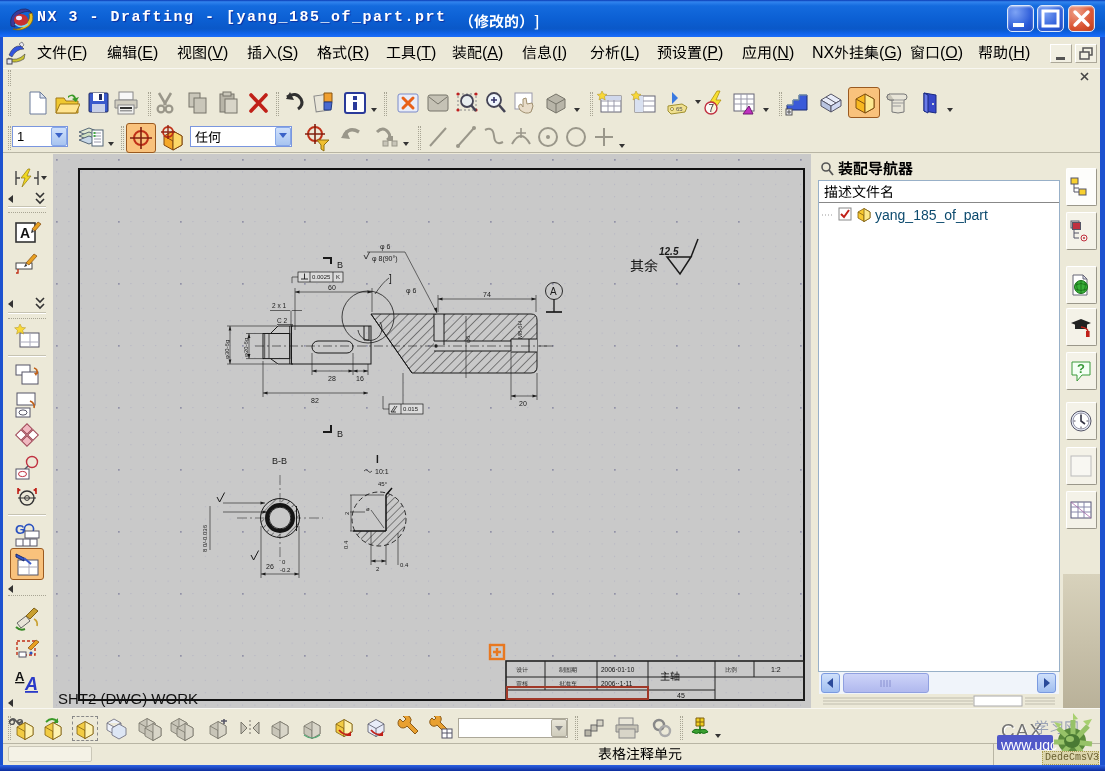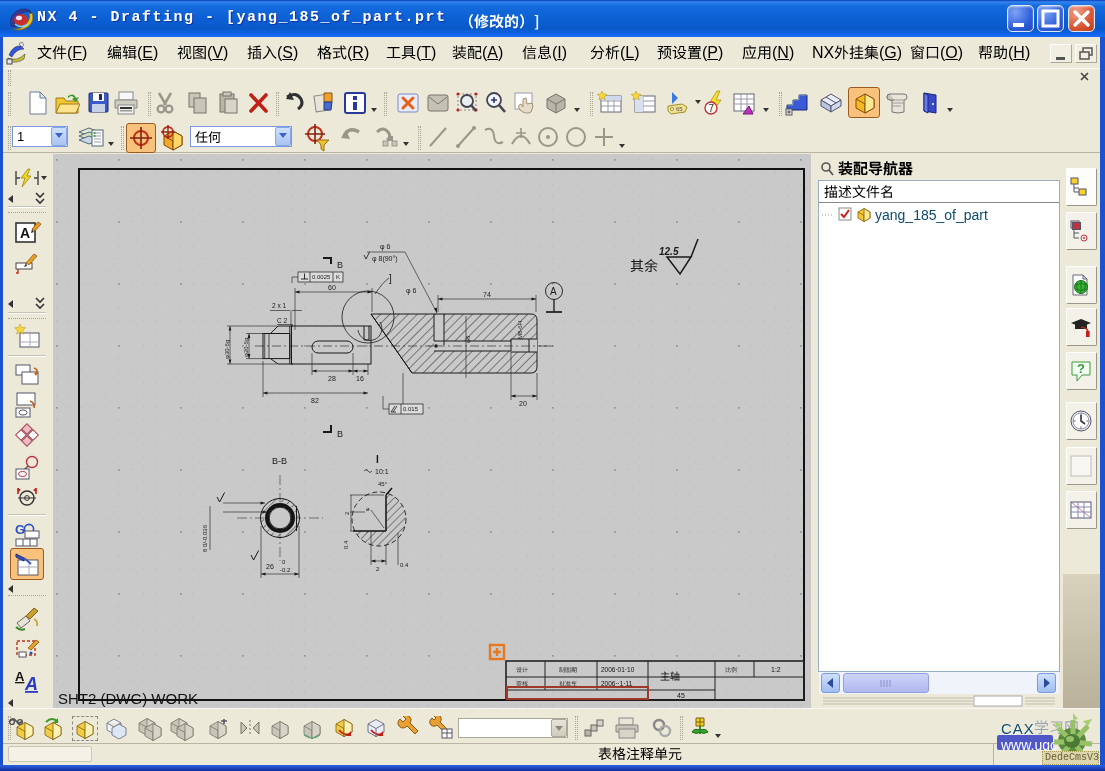--- a/index.html
+++ b/index.html
@@ -27,21 +27,21 @@
 </head>
 <body>
 <div class="abs" id="titlebar"></div>
 <svg class="abs" style="left:7px;top:4px" width="28" height="30" viewBox="0 0 28 30">
 <path d="M4 22 Q2 12 10 7 Q20 2 25 9 Q21 6 14 9 Q6 13 8 23 Z" fill="#3a3a9a" stroke="#222a60" stroke-width="0.8"></path>
 <path d="M25 9 Q28 16 22 22 Q14 28 6 25 Q14 26 19 20 Q24 14 22 10 Z" fill="#e8c020" stroke="#806010" stroke-width="0.8"></path>
 <ellipse cx="14" cy="16" rx="7" ry="6" fill="#c83030"></ellipse>
 <ellipse cx="12" cy="14" rx="3" ry="2.2" fill="#f0e8ff"></ellipse>
 <path d="M8 20 q6 5 13 0" stroke="#80d8f0" stroke-width="1.6" fill="none"></path>
 </svg>
-<div class="abs" id="titletext">NX 4 - Drafting - [yang_185_of_part.prt</div>
+<div class="abs" id="titletext">NX 3 - Drafting - [yang_185_of_part.prt</div>
 <svg class="abs" style="left:459px;top:10px" width="85" height="21" viewBox="0 -17 85 21">
     <path d="M9.9 -5.7C9.9 -2.5 11.3 -0.1 12.9 1.5L14.3 0.9C12.8 -0.8 11.6 -2.8 11.6 -5.7C11.6 -8.6 12.8 -10.7 14.3 -12.3L12.9 -12.9C11.3 -11.3 9.9 -8.9 9.9 -5.7Z M25.4 -5.8C24.6 -5.1 23.2 -4.5 21.9 -4.2C22.2 -3.9 22.6 -3.5 22.9 -3.2C24.3 -3.6 25.7 -4.3 26.7 -5.3ZM26.8 -4.4C25.8 -3.4 23.9 -2.6 22.0 -2.2C22.3 -1.9 22.7 -1.4 22.9 -1.1C24.9 -1.6 26.9 -2.5 28.1 -3.8ZM27.9 -2.7C26.6 -1.3 24.0 -0.5 21.2 -0.1C21.6 0.3 22.0 0.9 22.2 1.3C25.2 0.8 27.9 -0.2 29.5 -2.1ZM19.5 -8.5V-1.2H21.0V-6.0C21.2 -5.7 21.4 -5.3 21.5 -5.0C22.9 -5.4 24.2 -5.9 25.3 -6.6C26.3 -5.9 27.4 -5.4 28.7 -5.1C29.0 -5.6 29.4 -6.2 29.7 -6.6C28.6 -6.8 27.6 -7.1 26.7 -7.5C27.7 -8.4 28.5 -9.5 29.1 -10.8L28.0 -11.3L27.8 -11.2H24.5C24.6 -11.6 24.8 -12.0 25.0 -12.4L23.3 -12.8C22.8 -11.2 21.8 -9.8 20.6 -8.8C21.0 -8.6 21.7 -8.1 22.0 -7.8C22.3 -8.1 22.6 -8.4 22.9 -8.8C23.2 -8.4 23.6 -7.9 24.0 -7.5C23.1 -7.0 22.1 -6.7 21.0 -6.5V-8.5ZM23.8 -9.8H26.8C26.4 -9.3 25.9 -8.8 25.3 -8.3C24.7 -8.8 24.2 -9.3 23.8 -9.8ZM18.2 -12.7C17.6 -10.5 16.4 -8.3 15.2 -6.9C15.5 -6.4 15.9 -5.4 16.1 -4.9C16.4 -5.3 16.7 -5.7 17.0 -6.1V1.3H18.7V-9.2C19.1 -10.2 19.5 -11.2 19.9 -12.2Z M39.5 -8.4H41.9C41.6 -6.9 41.2 -5.5 40.7 -4.4C40.1 -5.5 39.7 -6.9 39.4 -8.3ZM31.0 -11.8V-10.0H34.8V-7.5H31.1V-1.9C31.1 -1.3 30.9 -1.1 30.6 -0.9C30.9 -0.5 31.2 0.4 31.2 0.9C31.7 0.6 32.4 0.2 36.8 -1.4C36.7 -1.8 36.6 -2.6 36.6 -3.1L33.0 -1.9V-5.7H36.6V-6.0C36.9 -5.6 37.4 -5.1 37.6 -4.9C37.8 -5.2 38.1 -5.6 38.3 -6.0C38.7 -4.8 39.1 -3.6 39.6 -2.7C38.8 -1.6 37.8 -0.8 36.4 -0.3C36.7 0.1 37.3 1.0 37.4 1.4C38.8 0.8 39.9 -0.0 40.7 -1.0C41.5 -0.1 42.4 0.7 43.5 1.2C43.8 0.8 44.3 0.1 44.7 -0.3C43.5 -0.8 42.6 -1.6 41.8 -2.6C42.8 -4.2 43.4 -6.1 43.7 -8.4H44.4V-10.1H40.0C40.2 -10.8 40.4 -11.6 40.6 -12.4L38.8 -12.8C38.4 -10.4 37.6 -8.2 36.6 -6.6V-11.8Z M53.0 -6.1C53.8 -5.0 54.7 -3.5 55.1 -2.6L56.7 -3.5C56.2 -4.4 55.2 -5.8 54.5 -6.9ZM53.8 -12.7C53.3 -10.9 52.6 -9.1 51.8 -7.8V-10.3H49.4C49.7 -10.9 50.0 -11.7 50.2 -12.5L48.2 -12.8C48.2 -12.0 48.0 -11.1 47.8 -10.3H46.1V0.9H47.7V-0.2H51.8V-7.3C52.2 -7.0 52.7 -6.6 52.9 -6.4C53.4 -7.0 53.8 -7.9 54.2 -8.8H57.5C57.3 -3.5 57.1 -1.2 56.7 -0.7C56.5 -0.5 56.3 -0.5 56.0 -0.5C55.6 -0.5 54.7 -0.5 53.8 -0.6C54.1 -0.1 54.3 0.7 54.3 1.2C55.2 1.2 56.1 1.2 56.7 1.2C57.3 1.1 57.8 0.9 58.2 0.3C58.8 -0.5 59.0 -2.9 59.1 -9.6C59.2 -9.8 59.2 -10.4 59.2 -10.4H54.9C55.1 -11.1 55.4 -11.7 55.5 -12.3ZM47.7 -8.7H50.1V-6.3H47.7ZM47.7 -1.8V-4.7H50.1V-1.8Z M65.1 -5.7C65.1 -8.9 63.7 -11.3 62.1 -12.9L60.7 -12.3C62.2 -10.7 63.4 -8.6 63.4 -5.7C63.4 -2.8 62.2 -0.8 60.7 0.9L62.1 1.5C63.7 -0.1 65.1 -2.5 65.1 -5.7Z M75.7 2.6H79.1V-12.0H75.7V-10.9H77.5V1.4H75.7Z" fill="#fff"></path>
   </svg>
 <div class="abs tbtn" style="left:1007px;background:radial-gradient(circle at 30% 25%,#7da3f5,#2a5ad8 65%,#1e47b8)"></div>
 <svg class="abs" style="left:1007px;top:5px" width="27" height="27">
     <rect x="6" y="18" width="11" height="4" fill="#fff"></rect>
   </svg>
 <div class="abs tbtn" style="left:1037px;background:radial-gradient(circle at 30% 25%,#7da3f5,#2a5ad8 65%,#1e47b8)"></div>
 <svg class="abs" style="left:1037px;top:5px" width="27" height="27">
     <rect x="6" y="6" width="15" height="15" fill="none" stroke="#fff" stroke-width="3"></rect>
@@ -916,21 +916,21 @@
   </svg>
 <svg class="abs" style="left:714px;top:732px" width="8" height="8" viewBox="0 0 8 8">
     <path d="M1 2 L7 2 L4 6 Z" fill="#333"></path>
   </svg>
 <div class="abs" id="status"></div>
 <div class="abs" style="left:8px;top:746px;width:84px;height:16px;background:#f4f2e6;border:1px solid #cac7b8;border-radius:2px"></div>
 <svg class="abs" style="left:598px;top:743px" width="88" height="20" viewBox="0 -16 88 20">
     <path d="M3.5 1.1C3.9 0.9 4.4 0.7 8.3 -0.5C8.2 -0.8 8.1 -1.2 8.1 -1.5L4.7 -0.4V-3.5C5.5 -4.1 6.3 -4.7 6.9 -5.4C8.0 -2.5 9.9 -0.3 12.8 0.6C13.0 0.4 13.3 -0.0 13.5 -0.3C12.2 -0.7 11.0 -1.4 10.0 -2.3C10.9 -2.8 11.9 -3.5 12.7 -4.2L11.8 -4.8C11.2 -4.2 10.2 -3.5 9.4 -2.9C8.8 -3.6 8.3 -4.5 7.9 -5.4H13.1V-6.3H7.5V-7.5H12.0V-8.4H7.5V-9.6H12.6V-10.5H7.5V-11.8H6.4V-10.5H1.5V-9.6H6.4V-8.4H2.2V-7.5H6.4V-6.3H0.9V-5.4H5.6C4.2 -4.2 2.2 -3.1 0.5 -2.6C0.7 -2.4 1.0 -2.0 1.2 -1.7C2.0 -2.0 2.8 -2.4 3.6 -2.8V-0.8C3.6 -0.2 3.3 0.0 3.1 0.2C3.2 0.4 3.5 0.9 3.5 1.1Z M22.1 -9.3H25.1C24.7 -8.5 24.1 -7.6 23.5 -6.9C22.8 -7.6 22.3 -8.4 21.9 -9.1ZM16.8 -11.8V-8.8H14.7V-7.8H16.7C16.3 -5.8 15.3 -3.6 14.4 -2.5C14.6 -2.2 14.8 -1.8 14.9 -1.5C15.6 -2.5 16.3 -4.0 16.8 -5.6V1.1H17.8V-6.0C18.3 -5.3 18.7 -4.6 19.0 -4.2L19.6 -5.0C19.3 -5.3 18.2 -6.7 17.8 -7.2V-7.8H19.4L19.1 -7.5C19.3 -7.3 19.7 -7.0 19.9 -6.8C20.4 -7.2 20.9 -7.7 21.3 -8.3C21.7 -7.6 22.2 -6.9 22.8 -6.3C21.6 -5.3 20.2 -4.5 18.8 -4.1C19.0 -3.9 19.2 -3.5 19.4 -3.2C19.7 -3.4 20.1 -3.5 20.5 -3.7V1.1H21.4V0.5H25.4V1.1H26.4V-3.8L27.0 -3.5C27.2 -3.8 27.5 -4.2 27.7 -4.4C26.3 -4.8 25.1 -5.5 24.2 -6.3C25.1 -7.3 25.9 -8.5 26.4 -10.0L25.8 -10.3L25.6 -10.2H22.6C22.8 -10.7 23.0 -11.1 23.2 -11.5L22.1 -11.8C21.6 -10.3 20.7 -9.0 19.6 -8.0V-8.8H17.8V-11.8ZM21.4 -0.4V-3.1H25.4V-0.4ZM21.2 -4.0C22.0 -4.5 22.8 -5.0 23.5 -5.6C24.1 -5.0 24.9 -4.5 25.9 -4.0Z M29.3 -10.8C30.2 -10.4 31.4 -9.7 32.0 -9.3L32.6 -10.1C32.0 -10.6 30.8 -11.2 29.9 -11.6ZM28.6 -7.0C29.5 -6.5 30.6 -5.9 31.2 -5.4L31.8 -6.3C31.2 -6.7 30.0 -7.4 29.2 -7.7ZM29.0 0.3 29.9 1.0C30.7 -0.3 31.7 -2.1 32.4 -3.6L31.7 -4.3C30.9 -2.7 29.8 -0.8 29.0 0.3ZM35.7 -11.5C36.1 -10.7 36.6 -9.8 36.8 -9.1L37.9 -9.5C37.6 -10.2 37.1 -11.1 36.6 -11.8ZM32.7 -9.1V-8.1H36.4V-4.9H33.2V-3.9H36.4V-0.3H32.2V0.7H41.5V-0.3H37.5V-3.9H40.6V-4.9H37.5V-8.1H41.1V-9.1Z M42.8 -9.3C43.2 -8.7 43.7 -7.8 43.8 -7.3L44.6 -7.6C44.4 -8.1 44.0 -9.0 43.6 -9.6ZM47.3 -9.7C47.1 -9.1 46.6 -8.2 46.3 -7.6L47.0 -7.4C47.4 -7.9 47.8 -8.7 48.2 -9.5ZM48.5 -11.0V-10.1H49.1C49.6 -9.1 50.2 -8.3 51.0 -7.6C50.0 -7.0 48.9 -6.5 47.8 -6.2V-6.7H46.0V-10.4C46.8 -10.5 47.5 -10.7 48.1 -10.8L47.5 -11.6C46.4 -11.3 44.3 -11.0 42.6 -10.9C42.7 -10.7 42.8 -10.3 42.8 -10.1C43.5 -10.1 44.3 -10.2 45.0 -10.3V-6.7H42.7V-5.8H44.8C44.3 -4.4 43.3 -2.8 42.4 -2.0C42.6 -1.7 42.9 -1.2 43.0 -0.9C43.7 -1.7 44.4 -3.0 45.0 -4.3V1.1H46.0V-4.5C46.5 -3.9 47.1 -3.2 47.4 -2.8L48.1 -3.5C47.8 -3.9 46.5 -5.2 46.0 -5.7V-5.8H47.8V-6.1C48.0 -5.9 48.2 -5.5 48.3 -5.3C49.5 -5.7 50.7 -6.2 51.7 -7.0C52.7 -6.2 53.8 -5.7 55.1 -5.3C55.2 -5.6 55.5 -6.0 55.7 -6.2C54.5 -6.5 53.4 -6.9 52.5 -7.5C53.6 -8.4 54.6 -9.5 55.2 -10.7L54.6 -11.1L54.4 -11.0ZM53.7 -10.1C53.2 -9.4 52.5 -8.7 51.7 -8.1C51.1 -8.7 50.5 -9.4 50.0 -10.1ZM51.2 -5.7V-4.5H48.6V-3.5H51.2V-2.1H48.1V-1.1H51.2V1.1H52.2V-1.1H55.3V-2.1H52.2V-3.5H54.7V-4.5H52.2V-5.7Z M59.1 -6.1H62.4V-4.6H59.1ZM63.5 -6.1H67.0V-4.6H63.5ZM59.1 -8.4H62.4V-7.0H59.1ZM63.5 -8.4H67.0V-7.0H63.5ZM65.9 -11.7C65.6 -11.0 65.0 -10.0 64.5 -9.3H61.1L61.7 -9.6C61.4 -10.2 60.8 -11.1 60.2 -11.7L59.3 -11.3C59.8 -10.7 60.4 -9.9 60.7 -9.3H58.1V-3.7H62.4V-2.4H56.8V-1.4H62.4V1.1H63.5V-1.4H69.3V-2.4H63.5V-3.7H68.1V-9.3H65.7C66.2 -9.9 66.6 -10.7 67.1 -11.3Z M72.1 -10.7V-9.7H82.0V-10.7ZM70.8 -6.7V-5.7H74.4C74.2 -3.1 73.7 -0.9 70.7 0.3C70.9 0.5 71.2 0.8 71.3 1.1C74.6 -0.2 75.3 -2.7 75.5 -5.7H78.2V-0.7C78.2 0.5 78.5 0.9 79.8 0.9C80.0 0.9 81.5 0.9 81.8 0.9C83.0 0.9 83.3 0.2 83.4 -2.2C83.1 -2.3 82.7 -2.5 82.4 -2.7C82.4 -0.5 82.3 -0.1 81.7 -0.1C81.4 -0.1 80.1 -0.1 79.9 -0.1C79.3 -0.1 79.2 -0.2 79.2 -0.7V-5.7H83.2V-6.7Z" fill="#000"></path>
   </svg>
 <div class="abs" style="left:993px;top:744px;width:1px;height:21px;background:#b8b5a4"></div>
-<div class="abs" style="left:1001px;top:720px;font-size:15px;color:#0c4a6e;letter-spacing:1px;text-shadow:1px 1px 0 #fff">CAX</div>
+<div class="abs" style="left:1001px;top:720px;font-size:19px;color:#737373;letter-spacing:1px;text-shadow:1px 1px 0 #fff">CAX</div>
 <svg class="abs" style="left:1034px;top:716px" width="49" height="21" viewBox="0 -17 49 21">
     <path d="M6.9 -5.2V-4.1H0.9V-3.1H6.9V-0.2C6.9 0.0 6.8 0.1 6.5 0.1C6.2 0.1 5.2 0.1 4.0 0.1C4.2 0.4 4.4 0.9 4.5 1.2C5.9 1.2 6.8 1.2 7.3 1.0C7.9 0.8 8.0 0.5 8.0 -0.2V-3.1H14.2V-4.1H8.0V-4.7C9.4 -5.3 10.8 -6.2 11.8 -7.0L11.0 -7.6L10.8 -7.5H3.4V-6.5H9.5C8.7 -6.0 7.8 -5.5 6.9 -5.2ZM6.4 -12.4C6.8 -11.7 7.3 -10.7 7.5 -10.1H4.2L4.8 -10.4C4.5 -11.0 3.9 -11.8 3.3 -12.4L2.4 -12.0C2.9 -11.5 3.4 -10.7 3.7 -10.1H1.2V-7.1H2.3V-9.1H12.8V-7.1H13.9V-10.1H11.4C11.9 -10.7 12.5 -11.4 12.9 -12.1L11.8 -12.5C11.4 -11.8 10.8 -10.8 10.2 -10.1H7.8L8.6 -10.4C8.4 -11.1 7.9 -12.0 7.3 -12.7Z M18.5 -8.4C19.8 -7.5 21.6 -6.1 22.4 -5.3L23.2 -6.2C22.3 -7.0 20.6 -8.3 19.2 -9.2ZM16.5 -2.0 16.9 -0.9C19.3 -1.7 22.7 -2.9 25.8 -3.9L25.5 -5.0C22.3 -3.9 18.7 -2.7 16.5 -2.0ZM16.8 -11.5V-10.4H27.2C27.1 -3.5 27.0 -0.8 26.5 -0.2C26.3 -0.0 26.2 0.0 25.9 0.0C25.5 0.0 24.5 0.0 23.5 -0.1C23.7 0.2 23.8 0.7 23.9 1.0C24.7 1.1 25.7 1.1 26.3 1.0C26.8 1.0 27.2 0.8 27.5 0.3C28.1 -0.4 28.2 -3.0 28.3 -10.9C28.3 -11.0 28.3 -11.5 28.3 -11.5Z M32.9 -8.0C33.6 -7.2 34.3 -6.2 35.0 -5.3C34.4 -3.7 33.6 -2.3 32.6 -1.3C32.8 -1.2 33.3 -0.9 33.5 -0.7C34.4 -1.6 35.1 -2.9 35.7 -4.3C36.2 -3.6 36.6 -2.9 36.9 -2.4L37.6 -3.1C37.2 -3.7 36.7 -4.5 36.1 -5.4C36.5 -6.6 36.8 -8.0 37.1 -9.5L36.0 -9.6C35.9 -8.5 35.7 -7.4 35.4 -6.4C34.8 -7.2 34.2 -8.0 33.6 -8.7ZM37.2 -8.0C37.9 -7.2 38.7 -6.2 39.3 -5.2C38.7 -3.6 37.9 -2.2 36.8 -1.2C37.0 -1.1 37.5 -0.7 37.7 -0.6C38.6 -1.5 39.4 -2.8 40.0 -4.2C40.5 -3.4 40.9 -2.6 41.2 -1.9L42.0 -2.6C41.6 -3.4 41.1 -4.3 40.4 -5.4C40.8 -6.6 41.1 -8.0 41.3 -9.4L40.3 -9.6C40.1 -8.5 39.9 -7.4 39.7 -6.4C39.1 -7.2 38.5 -7.9 38.0 -8.6ZM31.3 -11.7V1.2H32.5V-10.6H42.6V-0.3C42.6 -0.0 42.5 0.0 42.2 0.1C41.9 0.1 40.9 0.1 39.9 0.0C40.1 0.3 40.3 0.9 40.4 1.2C41.7 1.2 42.6 1.1 43.0 1.0C43.5 0.8 43.7 0.4 43.7 -0.3V-11.7Z" fill="#9aa2b5"></path>
   </svg>
 <div class="abs" style="left:997px;top:735px;width:56px;height:15px;background:#5058c8;border-radius:2px"></div>
 <div class="abs" style="left:1001px;top:737px;font-size:14px;color:#fff">www.ugc</div>
 <svg class="abs" style="left:1048px;top:712px" width="48" height="54" viewBox="0 0 48 54">
     <ellipse cx="24" cy="29" rx="14" ry="13" fill="#5a8a3c"></ellipse>
 <path d="M25 30 L10 16 M25 30 L40 14 M25 30 L6 30 M25 30 L44 32 M25 30 L12 44 M25 30 L38 46 M25 30 L25 8" stroke="#97c268" stroke-width="5"></path>
 <path d="M10 16 l-4 -6 8 2z M40 14 l4 -7 -9 2z M25 8 l0 -7 5 6z" fill="#a8d070"></path>
 <ellipse cx="24" cy="29" rx="8" ry="7" fill="#4a7a34"></ellipse>

